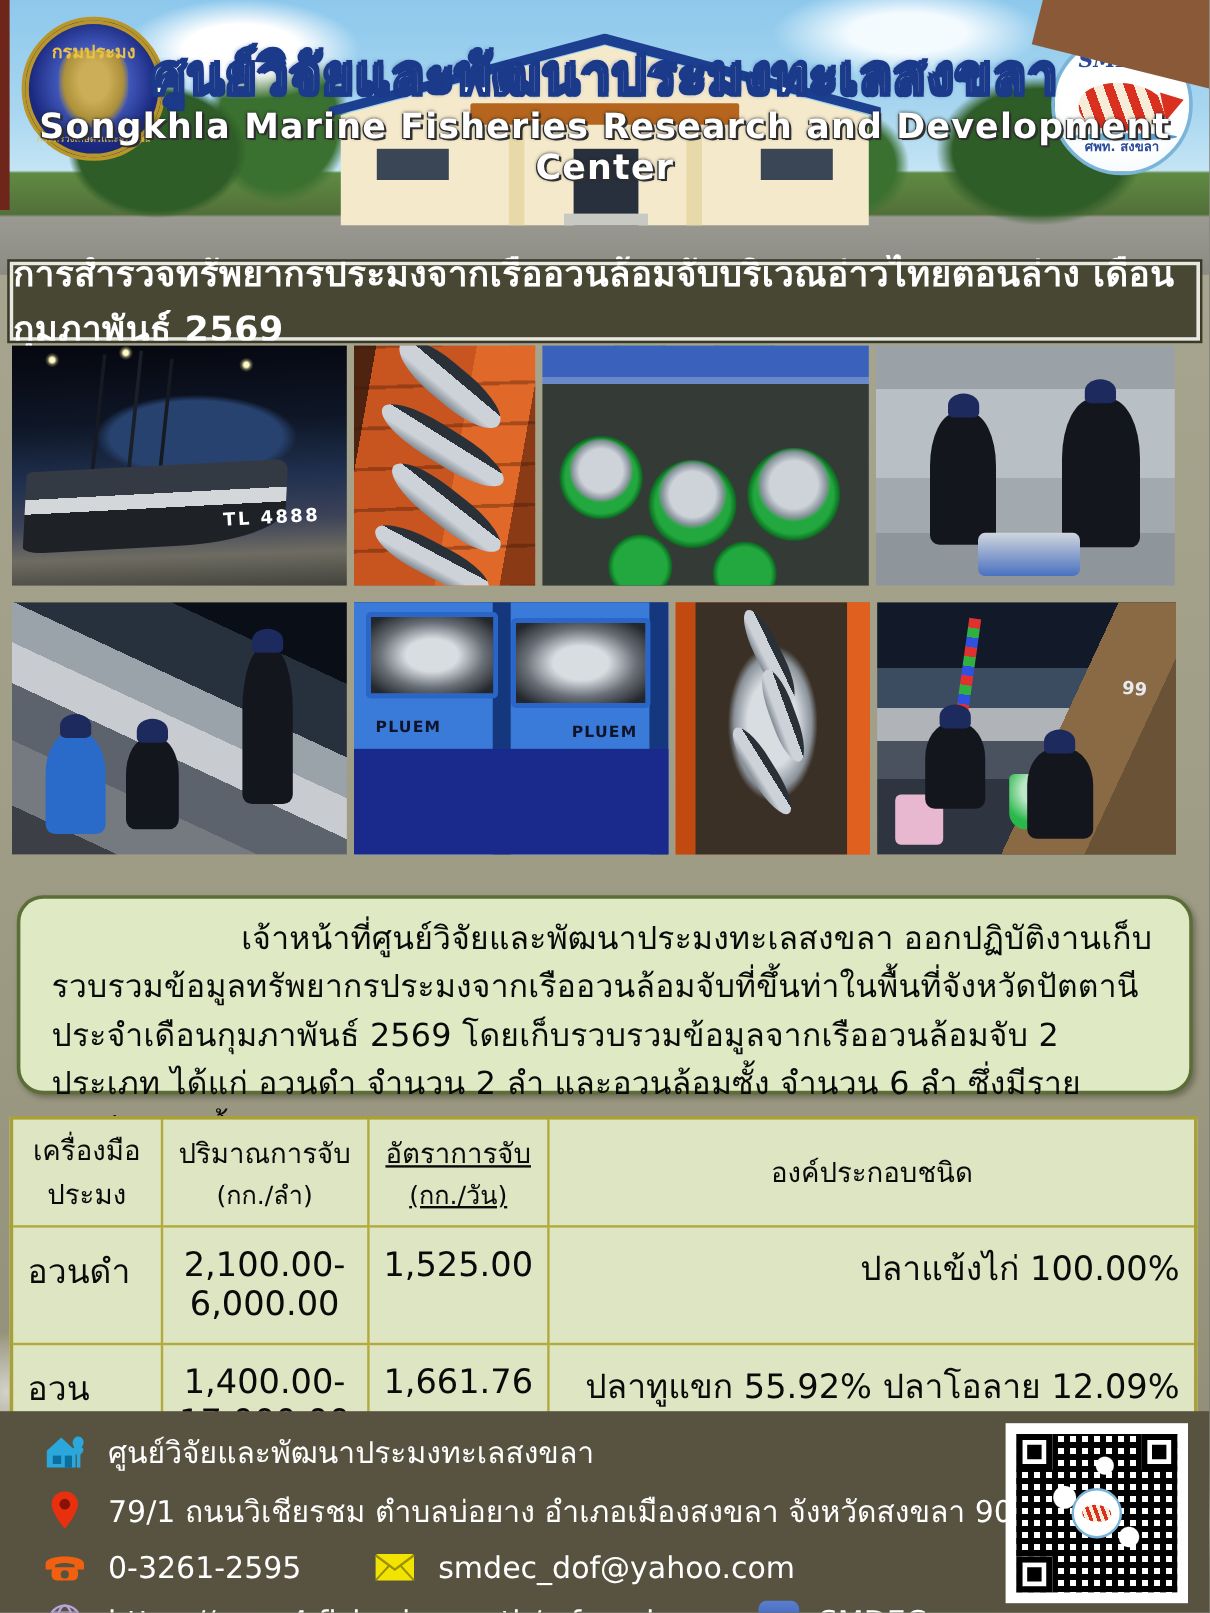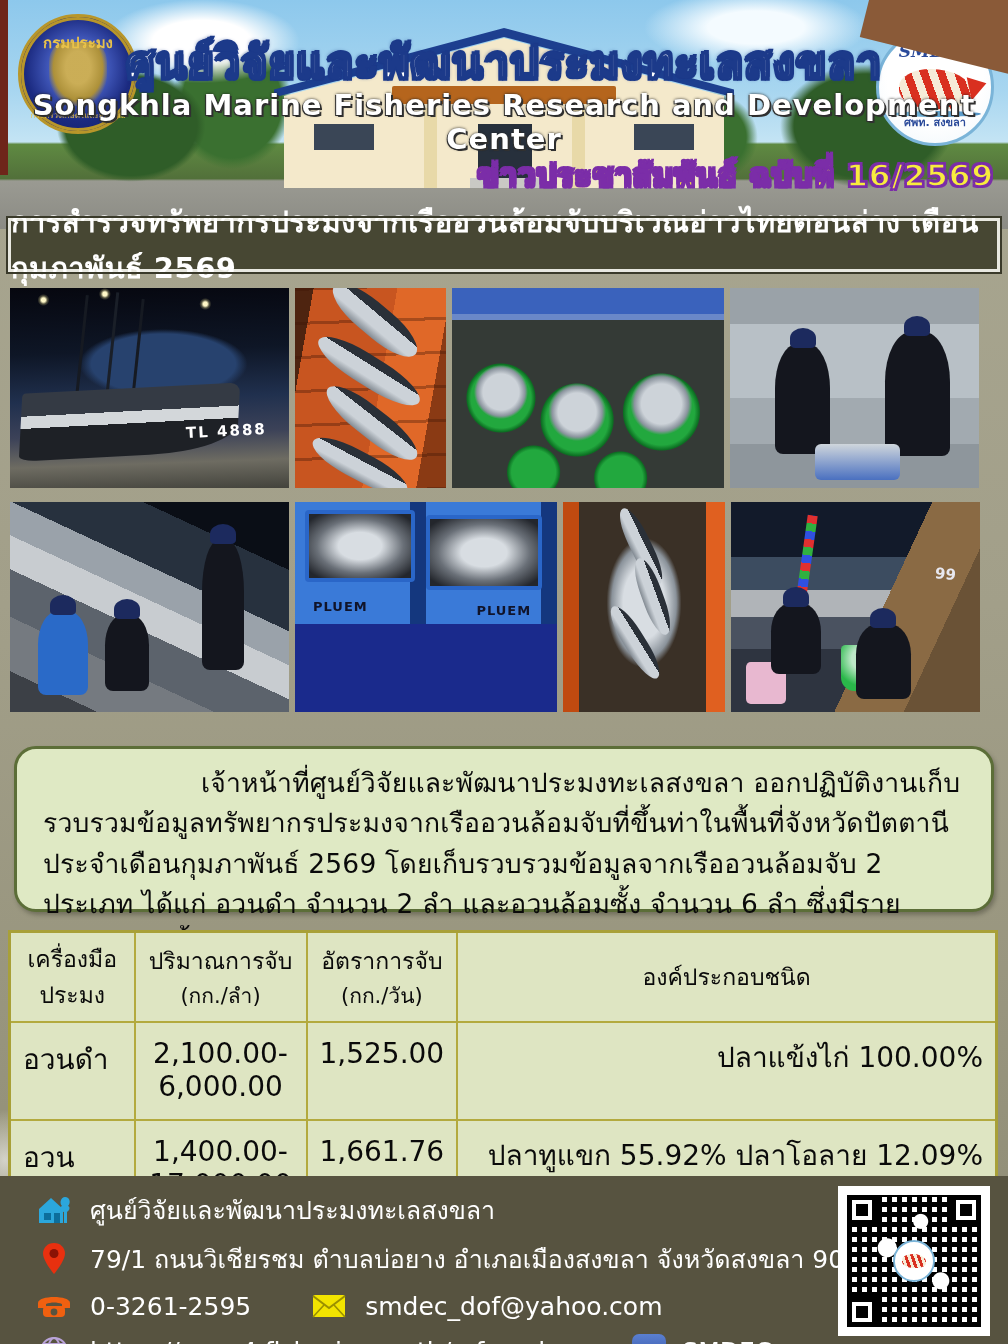--- a/index.html
+++ b/index.html
@@ -47,21 +47,21 @@
   .logo-smdec .wave{ position:absolute; left:14px; bottom:26px; width:88px; height:6px; border-radius:50%; background:linear-gradient(90deg,#5ab0dc,#2a7ab8); opacity:.8;}
   .logo-smdec .t-bottom{ position:absolute; bottom:12px; width:100%; text-align:center; color:#2a4a9a; font-size:11px; font-weight:bold;}
   .h-title{ position:absolute; left:0; top:26px; width:100%; text-align:center; color:#fff; font-size:45px; font-weight:bold;
     -webkit-text-stroke:2px #1c3a8a; text-shadow:0 0 4px #1c3a8a, 2px 2px 0 #1c3a8a, -2px 2px 0 #1c3a8a, 2px -2px 0 #1c3a8a; letter-spacing:1px;}
   .h-sub{ position:absolute; left:0; top:88px; width:100%; text-align:center; color:#fff; font-size:29px; font-weight:bold;
     text-shadow:0 0 3px #222, 2px 2px 0 #333, -1px 1px 0 #333; letter-spacing:1px;}
   .h-issue{ position:absolute; right:14px; top:150px; color:#f8ec3e; font-size:31px; font-weight:bold;
     -webkit-text-stroke:1.5px #7b2da8; text-shadow:2px 2px 0 #7b2da8, -2px 2px 0 #7b2da8, 2px -2px 0 #7b2da8, -2px -2px 0 #7b2da8; letter-spacing:1px;}
 
   
-  .banner{ position:absolute; left:8px; right:8px; top:218px; height:54px; background:#474733;
+  .banner{ position:absolute; left:8px; right:8px; top:218px; height:66px; background:#474733;
     border:3px solid #e8e8e0; outline:2px solid #3a3a2a; display:flex; align-items:center; justify-content:center; }
   .banner span{ color:#fff; font-size:29px; font-weight:600; letter-spacing:.5px; }
 
   
   .prow{ position:absolute; left:10px; right:10px; display:flex; gap:6px; }
   .prow1{ top:288px; height:200px; }
   .prow2{ top:502px; height:210px; }
   .ph{ position:relative; height:100%; overflow:hidden; }
   .ph .lab{ position:absolute; color:#fff; font-weight:bold; }
 
@@ -136,21 +136,21 @@
   .para{ position:absolute; left:14px; right:14px; top:746px; height:166px; background:#dfe9c4;
     border:3px solid #5c6e38; border-radius:22px; padding:14px 26px 10px 26px; box-shadow:2px 3px 4px rgba(40,40,30,.35);}
   .para p{ font-size:26.5px; line-height:1.52; color:#0a0a0a; text-indent:158px; letter-spacing:.2px;}
 
   
   .tbl{ position:absolute; left:8px; right:10px; top:930px; border-collapse:collapse; background:#dee5c2;
     border:3px solid #a8a038; width:990px; }
   .tbl td{ border:2px solid #b3aa3e; color:#0a0a0a; vertical-align:middle; }
   .tbl .hrow td{ text-align:center; padding:8px 4px; height:64px; font-size:23px; }
   .tbl .hrow .sub{ font-size:21px; }
-  .tbl .c1{ width:125px; } .tbl .c2{ width:172px; } .tbl .c3{ width:112px; }
+  .tbl .c1{ width:125px; } .tbl .c2{ width:172px; } .tbl .c3{ width:112px;text-decoration:underline; }
   .tbl .brow td{ font-size:28px; padding:10px 12px; }
   .tbl .brow .g{ text-align:left; vertical-align:top; padding-top:14px;}
   .tbl .brow .r, .tbl .brow .t{ text-align:center; vertical-align:top; padding-top:14px;}
   .tbl .brow .comp{ text-align:right; vertical-align:top; padding-top:14px; line-height:1.5;}
   .tbl .row1 td{ height:98px; }
   .tbl .row2 td{ height:62px; }
 
   
   .footer{ position:absolute; left:0; right:0; top:1176px; height:168px; background:#575340; padding:14px 0 0 34px; }
   .f-line{ display:flex; align-items:center; gap:16px; margin-bottom:9px; color:#fff; font-size:25px; }
@@ -195,21 +195,20 @@
       <div class="t-bottom">กระทรวงเกษตรและสหกรณ์</div>
     </div>
     <div class="logo-circle logo-smdec">
       <div class="t-top">SMDEC</div>
       <div class="fish"></div>
       <div class="wave"></div>
       <div class="t-bottom">ศพท. สงขลา</div>
     </div>
     <div class="h-title">ศูนย์วิจัยและพัฒนาประมงทะเลสงขลา</div>
     <div class="h-sub">Songkhla Marine Fisheries Research and Development Center</div>
-    <div class="h-issue">ข่าวประชาสัมพันธ์ ฉบับที่ 16/2569</div>
   </div>
 
   <div class="banner">
     <span>การสำรวจทรัพยากรประมงจากเรืออวนล้อมจับบริเวณอ่าวไทยตอนล่าง เดือนกุมภาพันธ์ 2569</span>
   </div>
 
   <div class="prow prow1">
     <div class="ph p-night">
       <div class="mast"></div>
       <div class="hull"></div>

